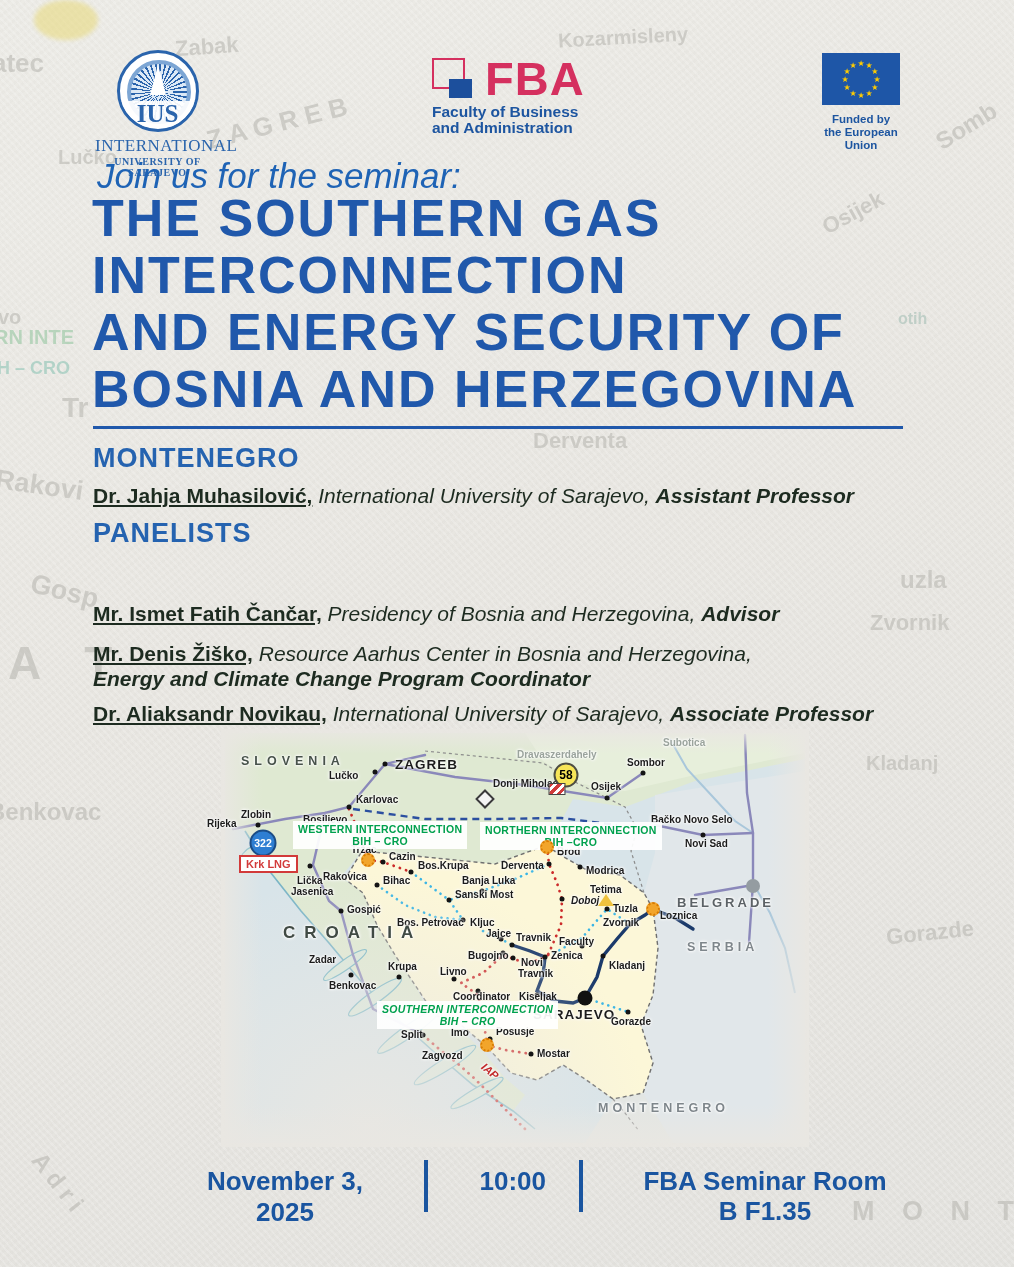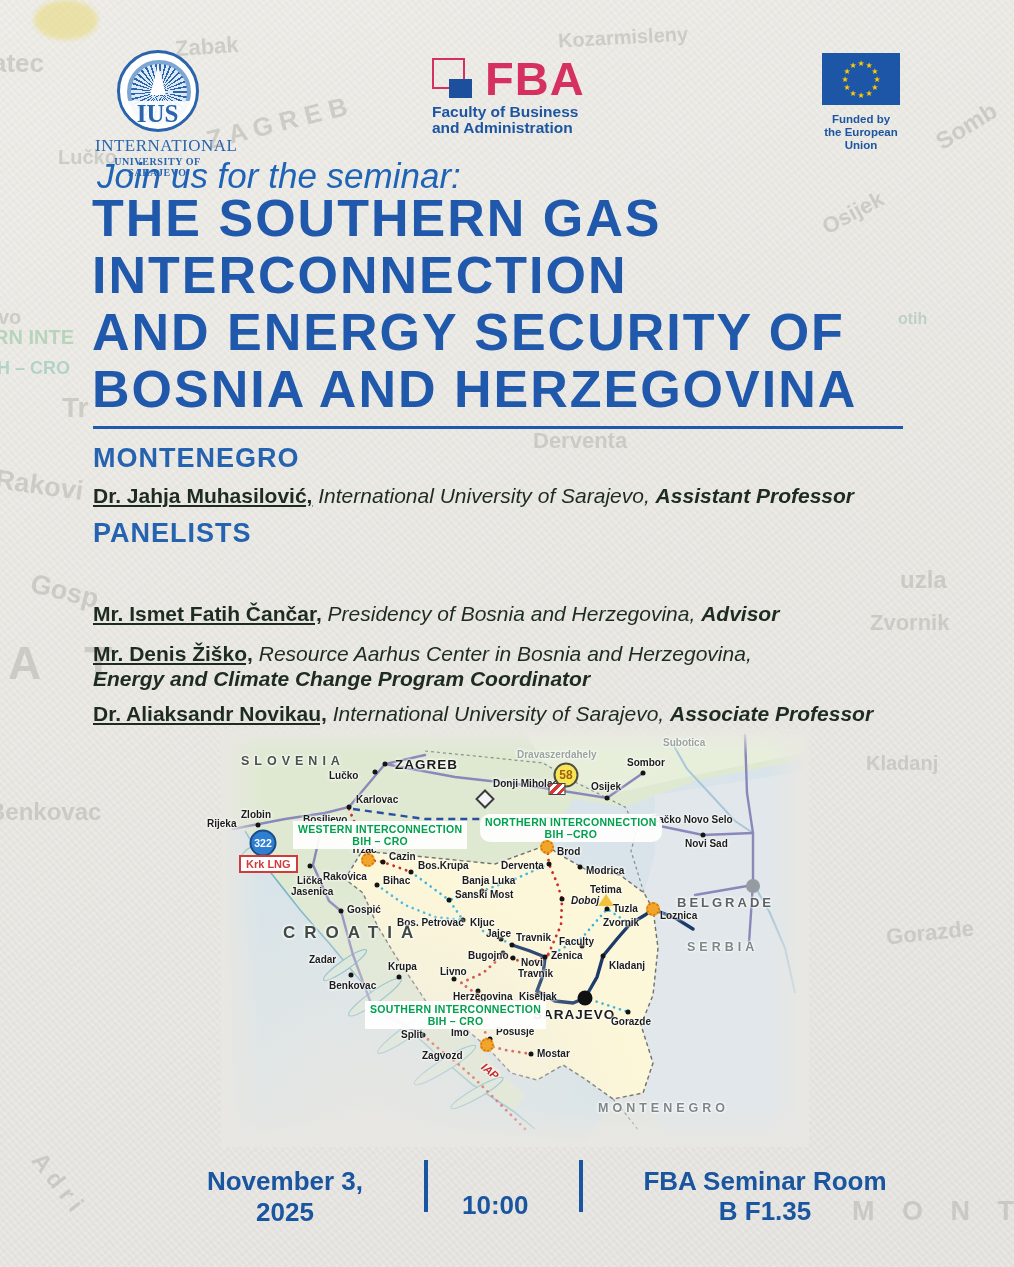--- a/index.html
+++ b/index.html
@@ -66,21 +66,21 @@
   .m-lbl.country-dim{font-size:12.5px;letter-spacing:4px;color:#7e868b;}
   .m-lbl.faint{color:#9aa39c;font-weight:700;font-size:10px;}
   .m-lbl.iap{color:#c22a2a;font-style:italic;font-size:11px;transform:translateY(-50%) rotate(40deg);}
   .ic-box{position:absolute;background:rgba(255,255,255,.93);color:#00a14e;font-weight:700;font-size:10.5px;
           line-height:12px;text-align:center;padding:2px 5px;letter-spacing:.3px;white-space:nowrap;}
   .mk{position:absolute;transform:translate(-50%,-50%);box-sizing:border-box;}
   .mk.sun{width:14px;height:14px;border-radius:50%;background:#f2a52b;border:2px dotted #d97b00;}
   .mk.circle-blue{width:27px;height:27px;border-radius:50%;background:#2e7ed2;border:2px solid #1b4c86;
       color:#fff;font-size:10.5px;font-weight:700;text-align:center;line-height:23px;}
   .mk.circle-yellow{width:25px;height:25px;border-radius:50%;background:#f7e558;border:2px solid #4d4d42;
-      color:#a16207;font-size:12px;font-weight:700;text-align:center;line-height:21px;}
+      color:#000000;font-size:12px;font-weight:700;text-align:center;line-height:21px;}
   .mk.box-red{background:#fff;border:2px solid #d23a3a;color:#d23a3a;font-size:11px;font-weight:700;
       padding:1px 5px;transform:translate(0,-50%);white-space:nowrap;}
   .mk.diamond{width:14px;height:14px;background:#f4f4f4;border:2.5px solid #3a3a3a;transform:translate(-50%,-50%) rotate(45deg);}
   .mk.flag{width:17px;height:12px;border:1px solid #444;
       background:repeating-linear-gradient(135deg,#d03a3a 0 3px,#fff 3px 6px);}
   .mk.tri-yellow{width:0;height:0;border-left:8px solid transparent;border-right:8px solid transparent;
       border-bottom:12px solid #f0c23d;background:none;}
   .mk.dot-big{width:15px;height:15px;border-radius:50%;background:#111;}
   .mk.dot-gray{width:14px;height:14px;border-radius:50%;background:#949ca1;}
   
@@ -314,21 +314,21 @@
         <div class="m-dot" style="left: 116px; top: 178px;"></div>
         <span class="m-lbl city" style="left: 122px; top: 176px;">Gospić</span>
         <div class="m-dot" style="left: 126px; top: 242px;"></div>
         <span class="m-lbl city" style="left: 84px; top: 226px;">Zadar</span>
         <span class="m-lbl city" style="left: 104px; top: 252px;">Benkovac</span>
         <div class="m-dot" style="left: 174px; top: 244px;"></div>
         <span class="m-lbl city" style="left: 163px; top: 233px;">Krupa</span>
         <div class="m-dot" style="left: 229px; top: 246px;"></div>
         <span class="m-lbl city" style="left: 215px; top: 238px;">Livno</span>
         <div class="m-dot" style="left: 253px; top: 258px;"></div>
-        <span class="m-lbl city" style="left: 228px; top: 263px;">Herzegovina</span>
+        <span class="m-lbl city" style="left: 228px; top: 263px;">Coordinator</span>
         <div class="m-dot" style="left: 278px; top: 220px;"></div>
         <span class="m-lbl city" style="left: 243px; top: 222px;">Bugojno</span>
         <div class="m-dot" style="left: 276px; top: 206px;"></div>
         <span class="m-lbl city" style="left: 261px; top: 200px;">Jajce</span>
         <div class="m-dot" style="left: 287px; top: 212px;"></div>
         <span class="m-lbl city" style="left: 291px; top: 204px;">Travnik</span>
         <div class="m-dot" style="left: 288px; top: 225px;"></div>
         <span class="m-lbl city" style="left: 296px; top: 229px;">Novi</span>
         <span class="m-lbl city" style="left: 293px; top: 240px;">Travnik</span>
         <div class="m-dot" style="left: 320px; top: 224px;"></div>
@@ -366,43 +366,43 @@
         <span class="m-lbl cap-dim" style="left: 452px; top: 169px;">BELGRADE</span>
         <span class="m-lbl country" style="left: 16px; top: 28px;">SLOVENIA</span>
         <span class="m-lbl country-big" style="left: 58px; top: 200px;">CROATIA</span>
         <span class="m-lbl country-big country-dim" style="left: 462px; top: 214px;">SERBIA</span>
         <span class="m-lbl country-dim" style="left: 373px; top: 375px;">MONTENEGRO</span>
         <span class="m-lbl iap" style="left: 256px; top: 338px;">IAP</span>
         <div class="ic-box" style="left: 68px; top: 88px;">
           <div>WESTERN INTERCONNECTION</div>
           <div>BIH – CRO</div>
         </div>
-        <div class="ic-box" style="left: 255px; top: 81px; border-radius: 10px;">
+        <div class="ic-box" style="left: 255px; top: 89px;">
           <div>NORTHERN INTERCONNECTION</div>
           <div>BIH –CRO</div>
         </div>
-        <div class="ic-box" style="left: 140px; top: 268px;">
+        <div class="ic-box" style="left: 152px; top: 268px; font-style: italic;">
           <div>SOUTHERN INTERCONNECTION</div>
           <div>BIH – CRO</div>
         </div>
         <span class="mk sun" style="left: 143px; top: 127px;"></span>
         <span class="mk sun" style="left: 322px; top: 114px;"></span>
         <span class="mk sun" style="left: 428px; top: 176px;"></span>
         <span class="mk sun" style="left: 262px; top: 312px;"></span>
         <span class="mk circle-blue" style="left: 38px; top: 110px;">322</span>
         <span class="mk box-red" style="left: 14px; top: 131px;">Krk LNG</span>
         <span class="mk circle-yellow" style="left: 341px; top: 42px;">58</span>
         <span class="mk diamond" style="left: 260px; top: 66px;"></span>
         <span class="mk flag" style="left: 332px; top: 56px;"></span>
         <span class="mk tri-yellow" style="left: 381px; top: 167px;"></span>
         <span class="mk dot-big" style="left: 360px; top: 265px;"></span>
         <span class="mk dot-gray" style="left: 528px; top: 153px;"></span>
       </div>
   </div>
 
   <div class="f-item" style="left:178px;top:1166px;width:214px;text-align:center;">November 3, 2025</div>
   <div class="f-bar" style="left:424px;top:1160px;"></div>
-  <div class="f-item" style="left:462px;top:1190px;width:84px;text-align:left;">10:00</div>
+  <div class="f-item" style="left:462px;top:1166px;width:84px;text-align:right;">10:00</div>
   <div class="f-bar" style="left:579px;top:1160px;"></div>
   <div class="f-item" style="left:640px;top:1166px;width:250px;text-align:center;">FBA Seminar Room</div>
   <div class="f-item" style="left:640px;top:1196px;width:250px;text-align:center;">B F1.35</div>
 
 </div>
 
 </body></html>

